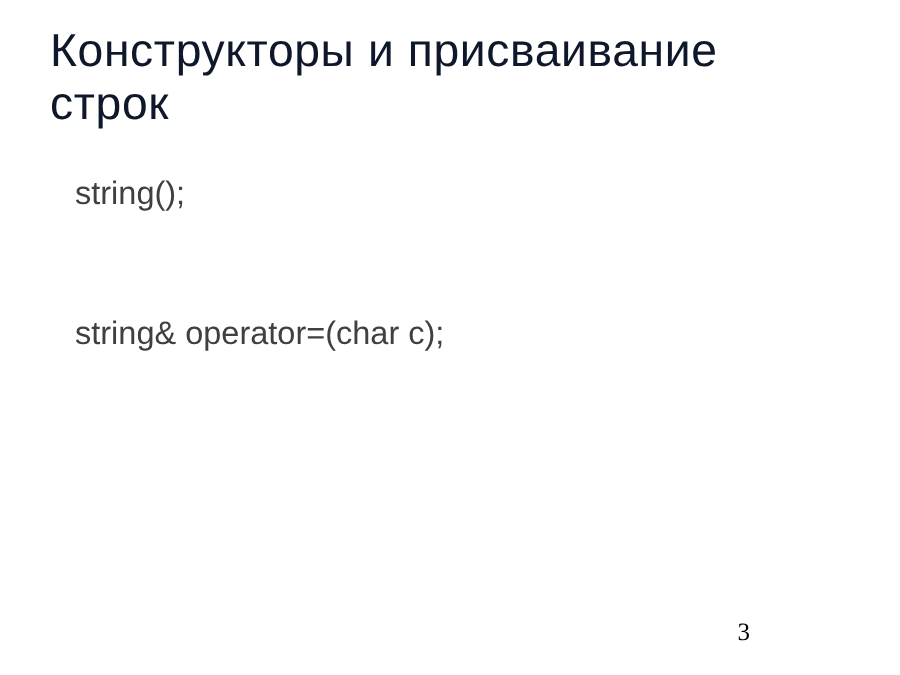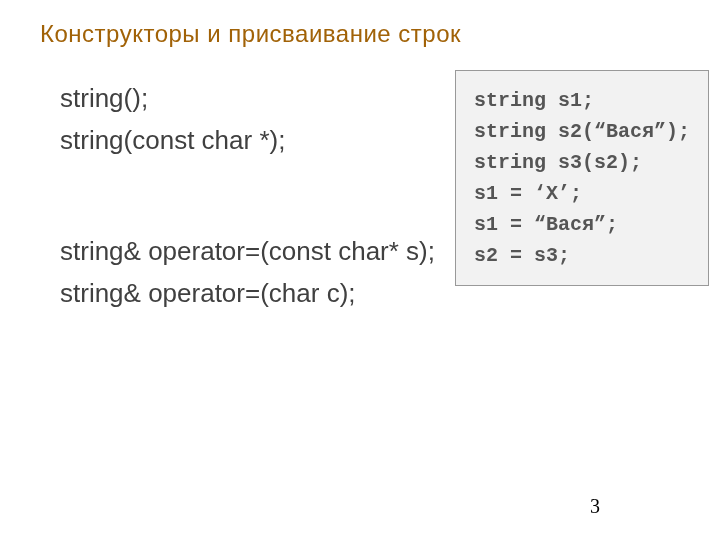--- a/index.html
+++ b/index.html
@@ -10,22 +10,22 @@
     font-family: "Segoe UI", Arial, sans-serif;
     position: relative;
     overflow: hidden;
   }
   .slide {
     width: 100%;
     height: 100%;
     padding: 20px 40px 0 40px;
   }
   .title {
-    color: #a16207;
-    font-size: 24px;
+    color: #0f172a;
+    font-size: 37px;
     font-weight: 400;
     margin-bottom: 30px;
     letter-spacing: 0.5px;
   }
   .content-row {
     display: flex;
     gap: 20px;
     align-items: flex-start;
   }
   .left-col {
@@ -68,30 +68,20 @@
 </style>
 </head>
 <body>
 
 <div class="slide">
   <h1 class="title">Конструкторы и присваивание строк</h1>
 
   <div class="content-row">
     <div class="left-col">
       <div class="sig-line">string();</div>
-      <div class="sig-line">string(const char *);</div>
       <div class="gap"></div>
-      <div class="sig-line">string&amp; operator=(const char* s);</div>
       <div class="sig-line">string&amp; operator=(char c);</div>
     </div>
 
-    <div class="code-box">
-      <div class="code-line">string s1;</div>
-      <div class="code-line">string s2(“Вася”);</div>
-      <div class="code-line">string s3(s2);</div>
-      <div class="code-line">s1 = ‘X’;</div>
-      <div class="code-line">s1 = “Вася”;</div>
-      <div class="code-line">s2 = s3;</div>
-    </div>
   </div>
 
   <div class="page-num">3</div>
 </div>
 
 </body></html>

